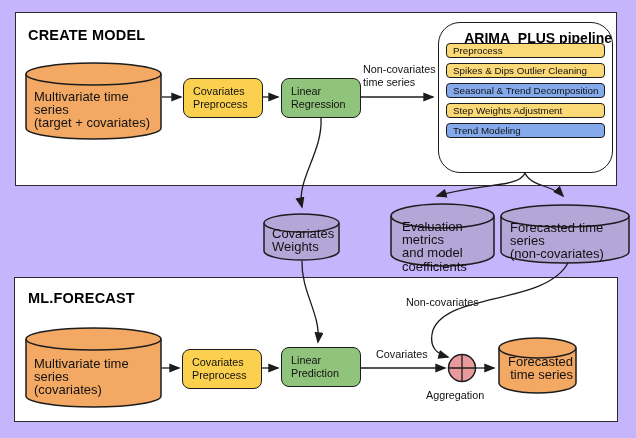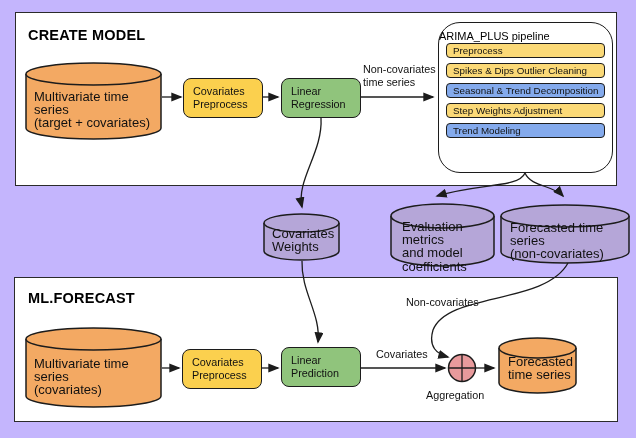--- a/index.html
+++ b/index.html
@@ -19,21 +19,21 @@
   .cyl{position:absolute;}
   .cyl svg{display:block;}
   .cyl path,.cyl ellipse{stroke:#1c1c1c;stroke-width:1.5;}
   .c-orange{fill:#f3a963;}
   .c-purple{fill:#b5a6d8;}
   .cyl-label{position:absolute;font-size:13px;line-height:13.2px;white-space:pre-line;}
   .pipeline{
     position:absolute;left:438px;top:22px;width:175px;height:151px;
     border:1.6px solid #1c1c1c;border-radius:22px;background:#ffffff;box-sizing:border-box;
   }
-  .pipeline-title{position:absolute;left:0;right:0;top:7px;text-align:left;font-weight:normal;font-size:11px;color:#000;}
+  .pipeline-title{position:absolute;left:0;right:0;top:7px;text-align:right;font-weight:bold;font-size:14px;color:#000;}
   .pipeline-items{position:absolute;left:7px;right:7px;top:20px;display:flex;flex-direction:column;gap:5px;}
   .pstep{
     height:15px;line-height:13px;font-size:9.8px;padding-left:6px;
     border:1.1px solid #1c1c1c;border-radius:4px;box-sizing:border-box;
     display:flex;align-items:center;
   }
   .p-yellow{background:#fbd977;}
   .p-blue{background:#84aaec;}
   .edge-label{position:absolute;font-size:10.8px;line-height:13.2px;white-space:pre-line;color:#111;}
   .arrows{position:absolute;left:0;top:0;pointer-events:none;}
@@ -144,21 +144,21 @@
 
   <div class="node fill-yellow" style="left:182px;top:349px;width:80px;height:40px;">Covariates
 Preprocess</div>
   <div class="node fill-green" style="left:281px;top:347px;width:80px;height:40px;">Linear
 Prediction</div>
 
   <div class="edge-label" style="left:406px;top:296px;">Non-covariates</div>
   <div class="edge-label" style="left:376px;top:348px;">Covariates</div>
   <div class="edge-label" style="left:426px;top:389px;">Aggregation</div>
 
-  <div class="cyl" style="left:498px;top:337px;width:79px;height:57px;">
+  <div class="cyl" style="left:498px;top:337px;width:79px;height:57px;text-align:right;">
     <svg width="79" height="57" viewBox="0 0 79 57">
       <path class="c-orange" d="M1,11 L1,46 A38.5,10 0 0 0 78,46 L78,11"></path>
       <ellipse class="c-orange" cx="39.5" cy="11" rx="38.5" ry="10"></ellipse>
     </svg>
     <div class="cyl-label" style="left:10px;top:18px;">Forecasted
 time series</div>
   </div>
 
 </div>
 

